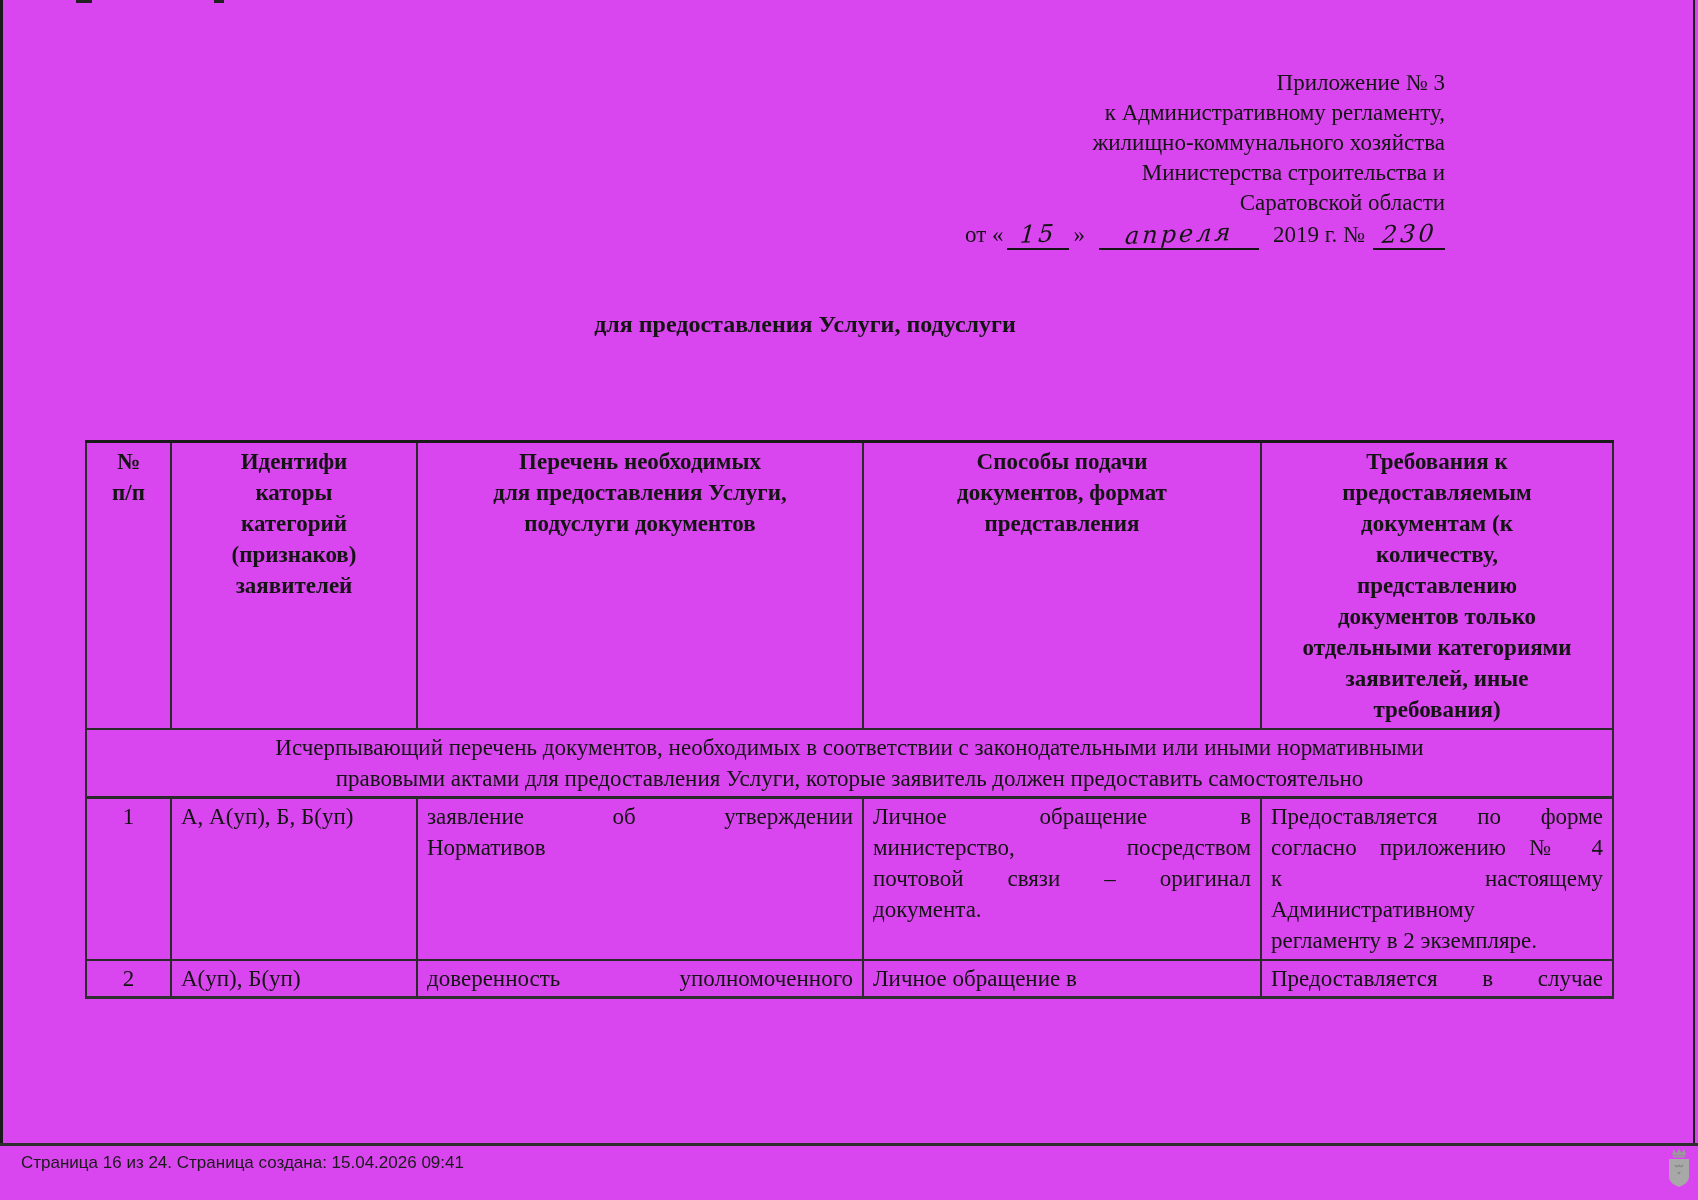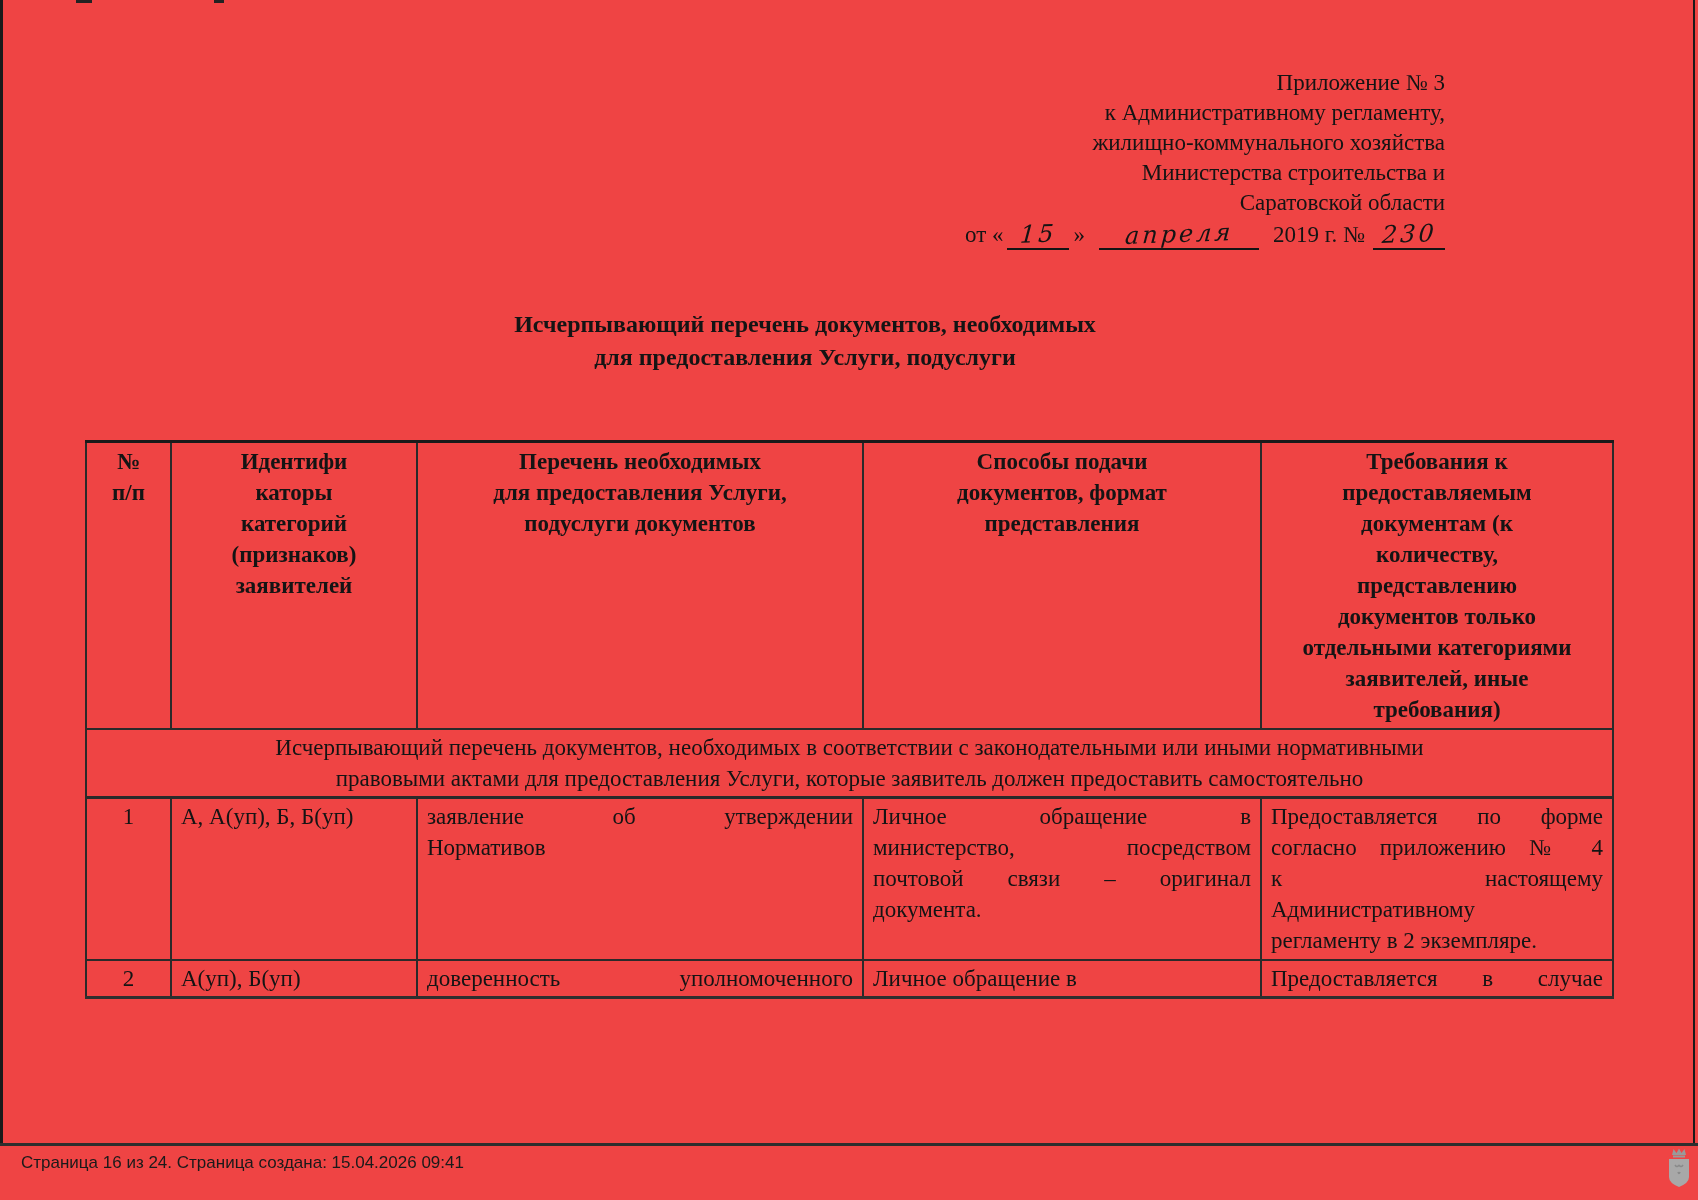--- a/index.html
+++ b/index.html
@@ -1,21 +1,21 @@
 <!DOCTYPE html>
 <html><head>
 <meta charset="utf-8">
 <style>
   * { margin: 0; padding: 0; box-sizing: border-box; }
   html, body { background: #ffffff; }
   .page {
     position: relative;
     width: 1698px;
     height: 1200px;
-    background: #ef4444;
+    background: #d946ef;
     font-family: "Liberation Serif", "DejaVu Serif", serif;
     color: #141414;
     overflow: hidden;
   }
   .edge { position: absolute; background: #1a1a1a; }
   .edge.left  { left: 0; top: 0; width: 3px;  height: 1146px; }
   .edge.right { left: 1693px; top: 0; width: 2px; height: 1146px; }
   .speck { position: absolute; background: #222; height: 3px; }
 
   
@@ -119,21 +119,20 @@
     <div>к Административному регламенту,</div>
     <div>жилищно-коммунального хозяйства</div>
     <div>Министерства строительства и</div>
     <div>Саратовской области</div>
     <div class="dateline">
       <span>от «</span><span class="blank day"><span class="hand">15</span></span><span>»</span><span class="blank month"><span class="hand">апреля</span></span><span>2019 г. №</span><span class="blank num"><span class="hand">230</span></span>
     </div>
   </div>
 
   <div class="title">
-    <div>Исчерпывающий перечень документов, необходимых</div>
     <div>для предоставления Услуги, подуслуги</div>
   </div>
 
   <table class="doc-table">
     <colgroup>
       <col style="width:85px">
       <col style="width:246px">
       <col style="width:446px">
       <col style="width:398px">
       <col style="width:352px">

